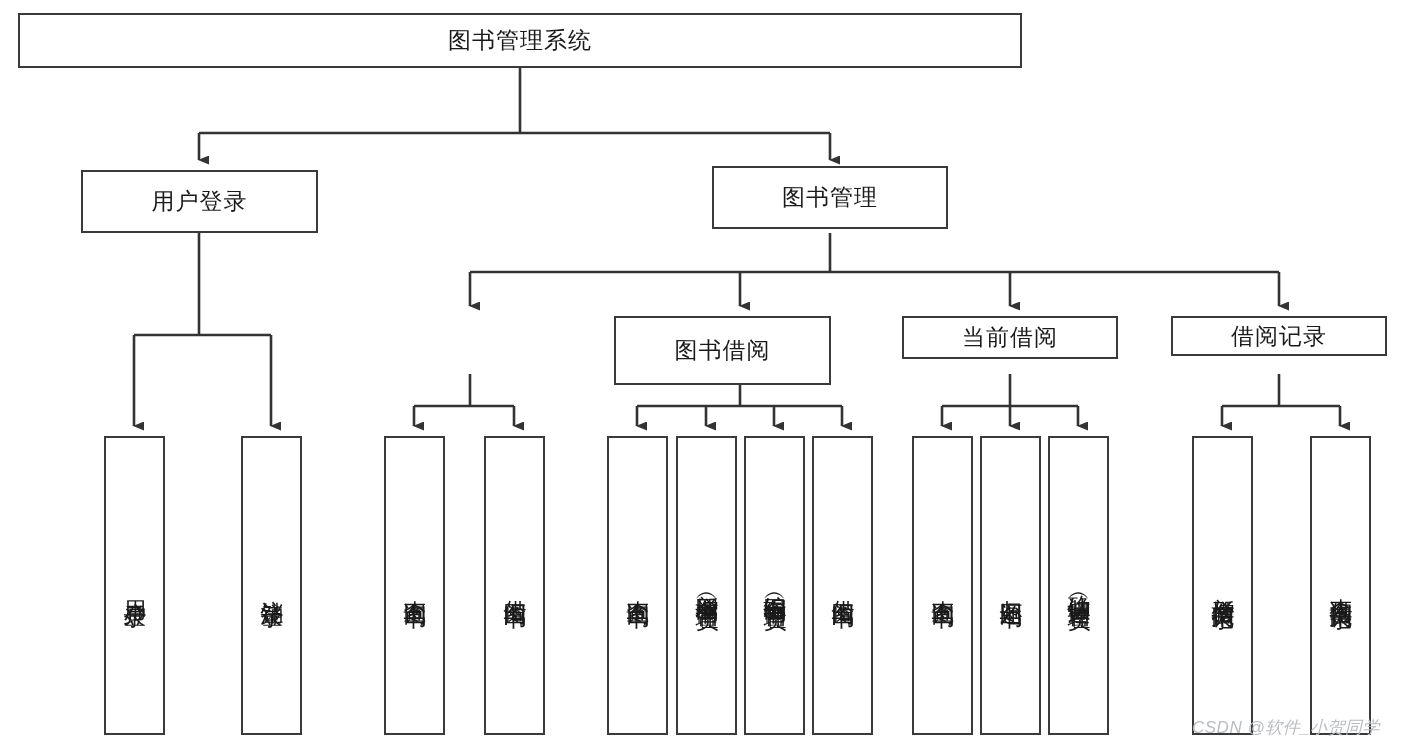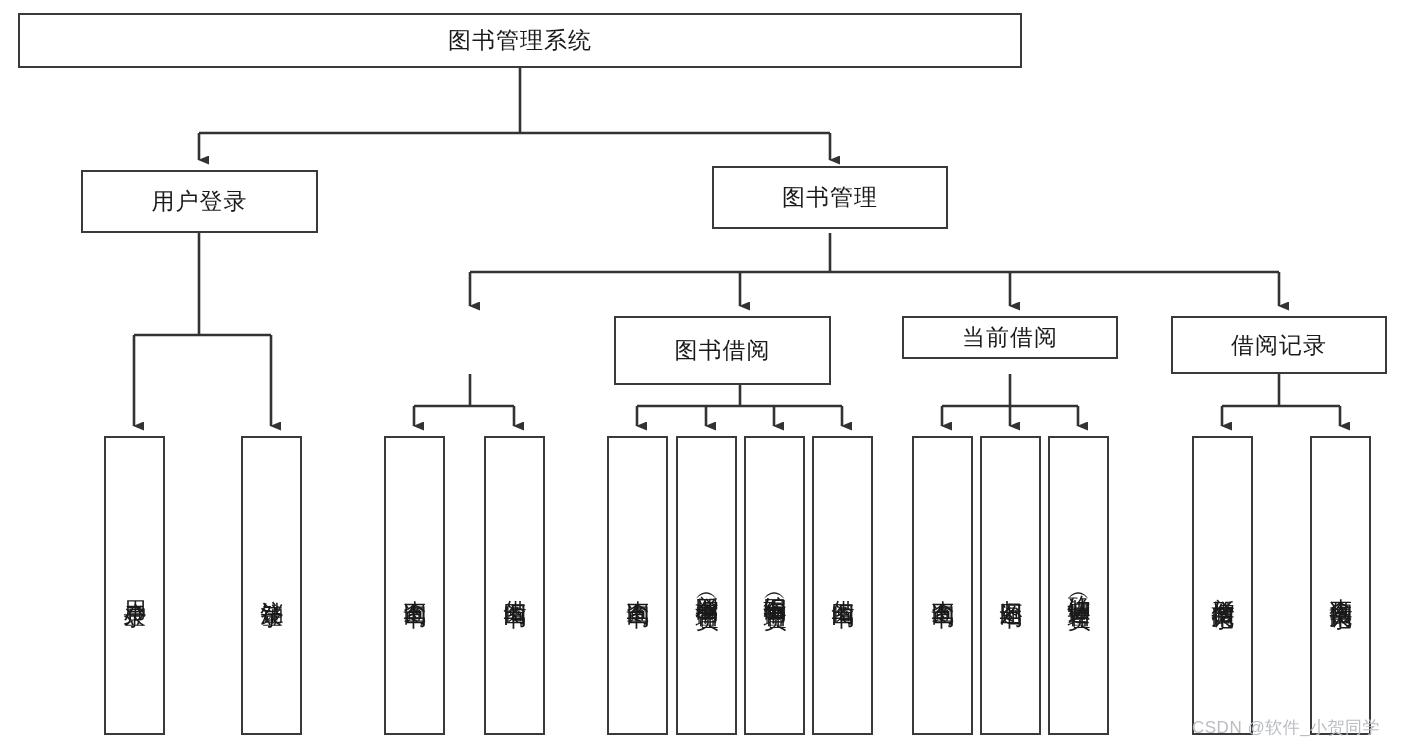--- a/index.html
+++ b/index.html
@@ -132,21 +132,21 @@
   <div class="node-box horizontal" style="left:712px; top:166px; width:236px; height:63px;">
     <span class="node-label">图书管理</span>
   </div>
 
   <div class="node-box horizontal" style="left:614px; top:316px; width:217px; height:69px;">
     <span class="node-label">图书借阅</span>
   </div>
   <div class="node-box horizontal" style="left:902px; top:316px; width:216px; height:43px;">
     <span class="node-label">当前借阅</span>
   </div>
-  <div class="node-box horizontal" style="left:1171px; top:316px; width:216px; height:58px;">
+  <div class="node-box horizontal" style="left:1171px; top:316px; width:216px; height:40px;">
     <span class="node-label">借阅记录</span>
   </div>
 
   <div class="node-box vertical" style="left:104px; top:436px; width:61px; height:299px;">
     <span class="node-label">用户登录</span>
   </div>
   <div class="node-box vertical" style="left:241px; top:436px; width:61px; height:299px;">
     <span class="node-label">注销登录</span>
   </div>
 
@@ -180,15 +180,15 @@
     <span class="node-label">确认归还（管理员）</span>
   </div>
 
   <div class="node-box vertical" style="left:1192px; top:436px; width:61px; height:299px;">
     <span class="node-label">新增借阅记录</span>
   </div>
   <div class="node-box vertical" style="left:1310px; top:436px; width:61px; height:299px;">
     <span class="node-label">查询借阅记录</span>
   </div>
 
-  <div class="watermark" style="left:1192px; top:716px;">CSDN @软件_小贺同学</div>
+  <div class="watermark" style="left:1192px; top:716px;font-style:italic;">CSDN @软件_小贺同学</div>
 
 </div>
 
 </body></html>

